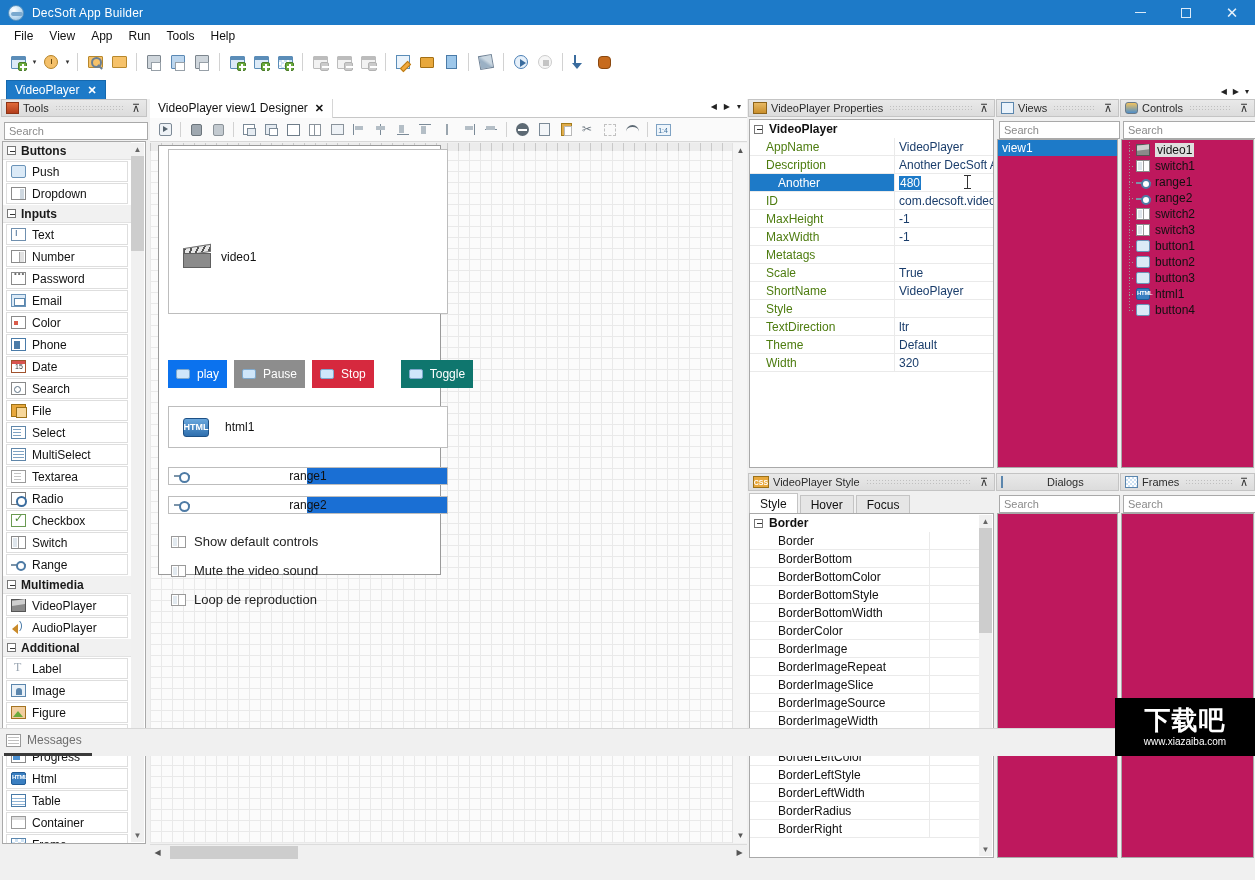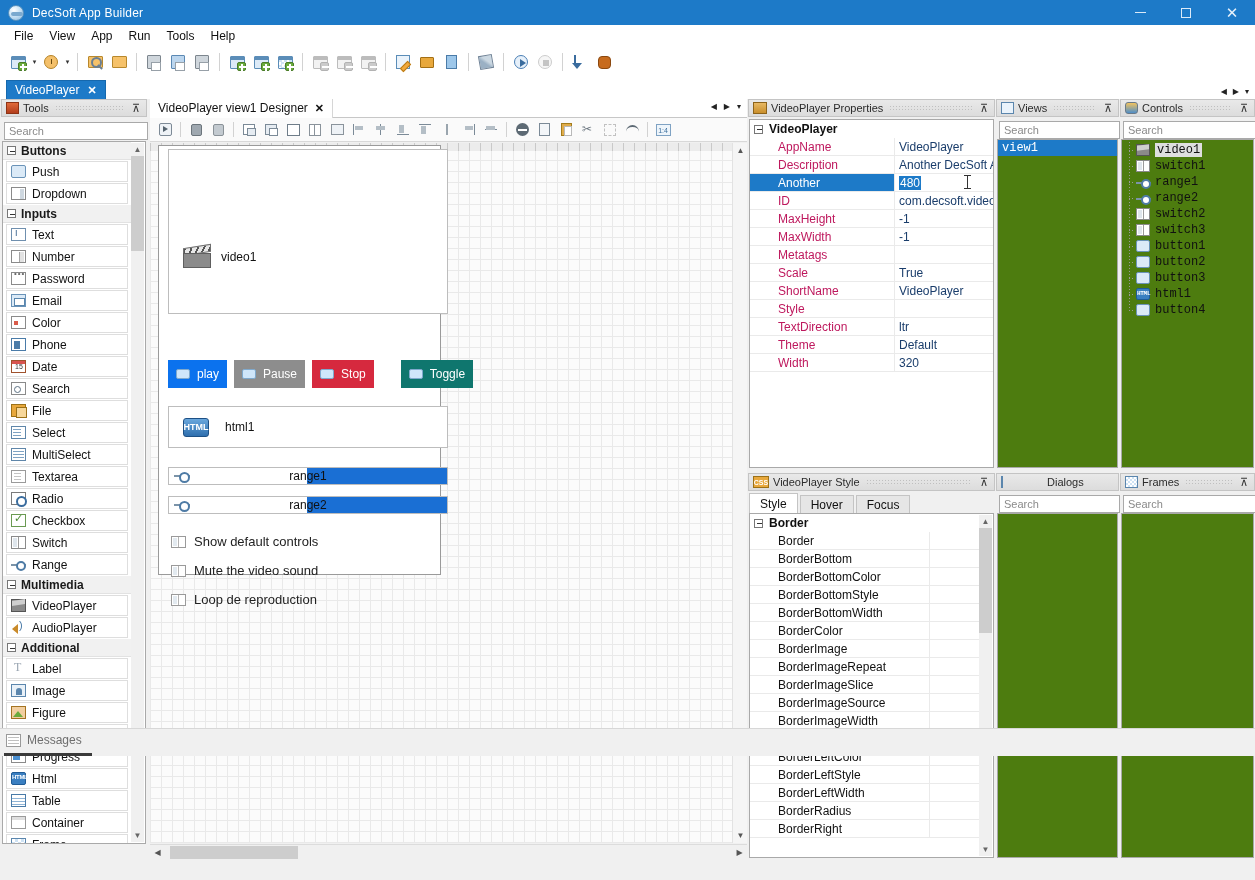--- a/index.html
+++ b/index.html
@@ -288,37 +288,37 @@
   .props .ph-ico-props{ width:14px; height:12px; background:linear-gradient(#e8b964,#c98f2c);
        border:1px solid #8d631a; position:relative;}
   .props-body { position:absolute; left:1px; right:1px; top:20px; bottom:1px; background:#fff;
                 border:1px solid #a9a9a9; overflow:hidden; }
   .props-group { height:18px; display:flex; align-items:center; padding-left:4px; font-weight:bold;
                  font-size:12px; background:#fff; }
   .props-group .exp { width:9px; height:9px; border:1px solid #777; background:#fff; margin-right:6px;
                       position:relative; }
   .props-group .exp::after{ content:""; position:absolute; left:1.5px; top:3.5px; width:5px; height:1px; background:#333;}
   .prow { height:18px; display:flex; border-bottom:1px solid #eaeaea; font-size:12px; }
-  .prow .pn { width:145px; padding-left:28px; display:flex; align-items:center; color:#be185d;
+  .prow .pn { width:145px; padding-left:16px; display:flex; align-items:center; color:#4d7c0f;
               border-right:1px solid #eaeaea; overflow:hidden; white-space:nowrap;}
   .prow .pv { flex:1; padding-left:4px; display:flex; align-items:center; color:#1a3d6b;
               overflow:hidden; white-space:nowrap; }
   .prow.sel .pn { background:#1d7ac8; color:#fff; padding-left:28px; }
   .prow.sel .pv { position:relative; }
   .prow.sel .pv .valsel { background:#1d7ac8; color:#ffffff; padding:0 1px; }
   .caret-i { position:absolute; left:72px; top:1px; width:1px; height:14px; }
   .caret-i::before, .caret-i::after { content:""; position:absolute; left:-3px; width:7px; height:1px; background:#333;}
   .caret-i::before{ top:0; } .caret-i::after{ bottom:0; }
   .caret-i span{ position:absolute; left:0; top:0; width:1px; height:14px; background:#333; display:block;}
 
   
   .views { position:absolute; left:996px; top:0; width:123px; height:370px; }
   .controls { position:absolute; left:1120px; top:0; width:135px; height:370px; }
-  .listbody { position:absolute; left:1px; right:1px; top:40px; bottom:1px; background:#4d7c0f;
-              border:1px solid #a9a9a9; overflow:hidden;font-family:Liberation Mono, monospace; }
+  .listbody { position:absolute; left:1px; right:1px; top:40px; bottom:1px; background:#be185d;
+              border:1px solid #a9a9a9; overflow:hidden; }
   .viewitem { height:16px; display:flex; align-items:center; padding-left:4px; font-size:12px; }
   .viewitem.sel { background:#1d7ac8; color:#fff; }
   .ctlitem { height:16px; display:flex; align-items:center; font-size:12px; padding-left:14px;
              position:relative; }
   .ctlitem .ci { width:14px; height:12px; margin-right:5px; flex:0 0 auto; position:relative; }
   .ctlitem .cname.sel { background:#dfdfdf; padding:0 2px;}
   .treeline { position:absolute; left:7px; top:0; bottom:0; width:1px;
      background-image: linear-gradient(#9a9a9a 50%, transparent 0%);
      background-size: 1px 3px; }
   .tstub { position:absolute; left:7px; top:8px; width:6px; height:1px;
@@ -1136,14 +1136,18 @@
   </div>
 
   <div class="bottombar">
     <div class="msg">
       <span class="mi"></span>
       <span>Messages</span>
     </div>
     <div class="msg-underline"></div>
   </div>
 
+  <div class="watermark">
+    <div class="wm-cn">下载吧</div>
+    <div class="wm-url">www.xiazaiba.com</div>
+  </div>
 
 </div>
 
 </body></html>

